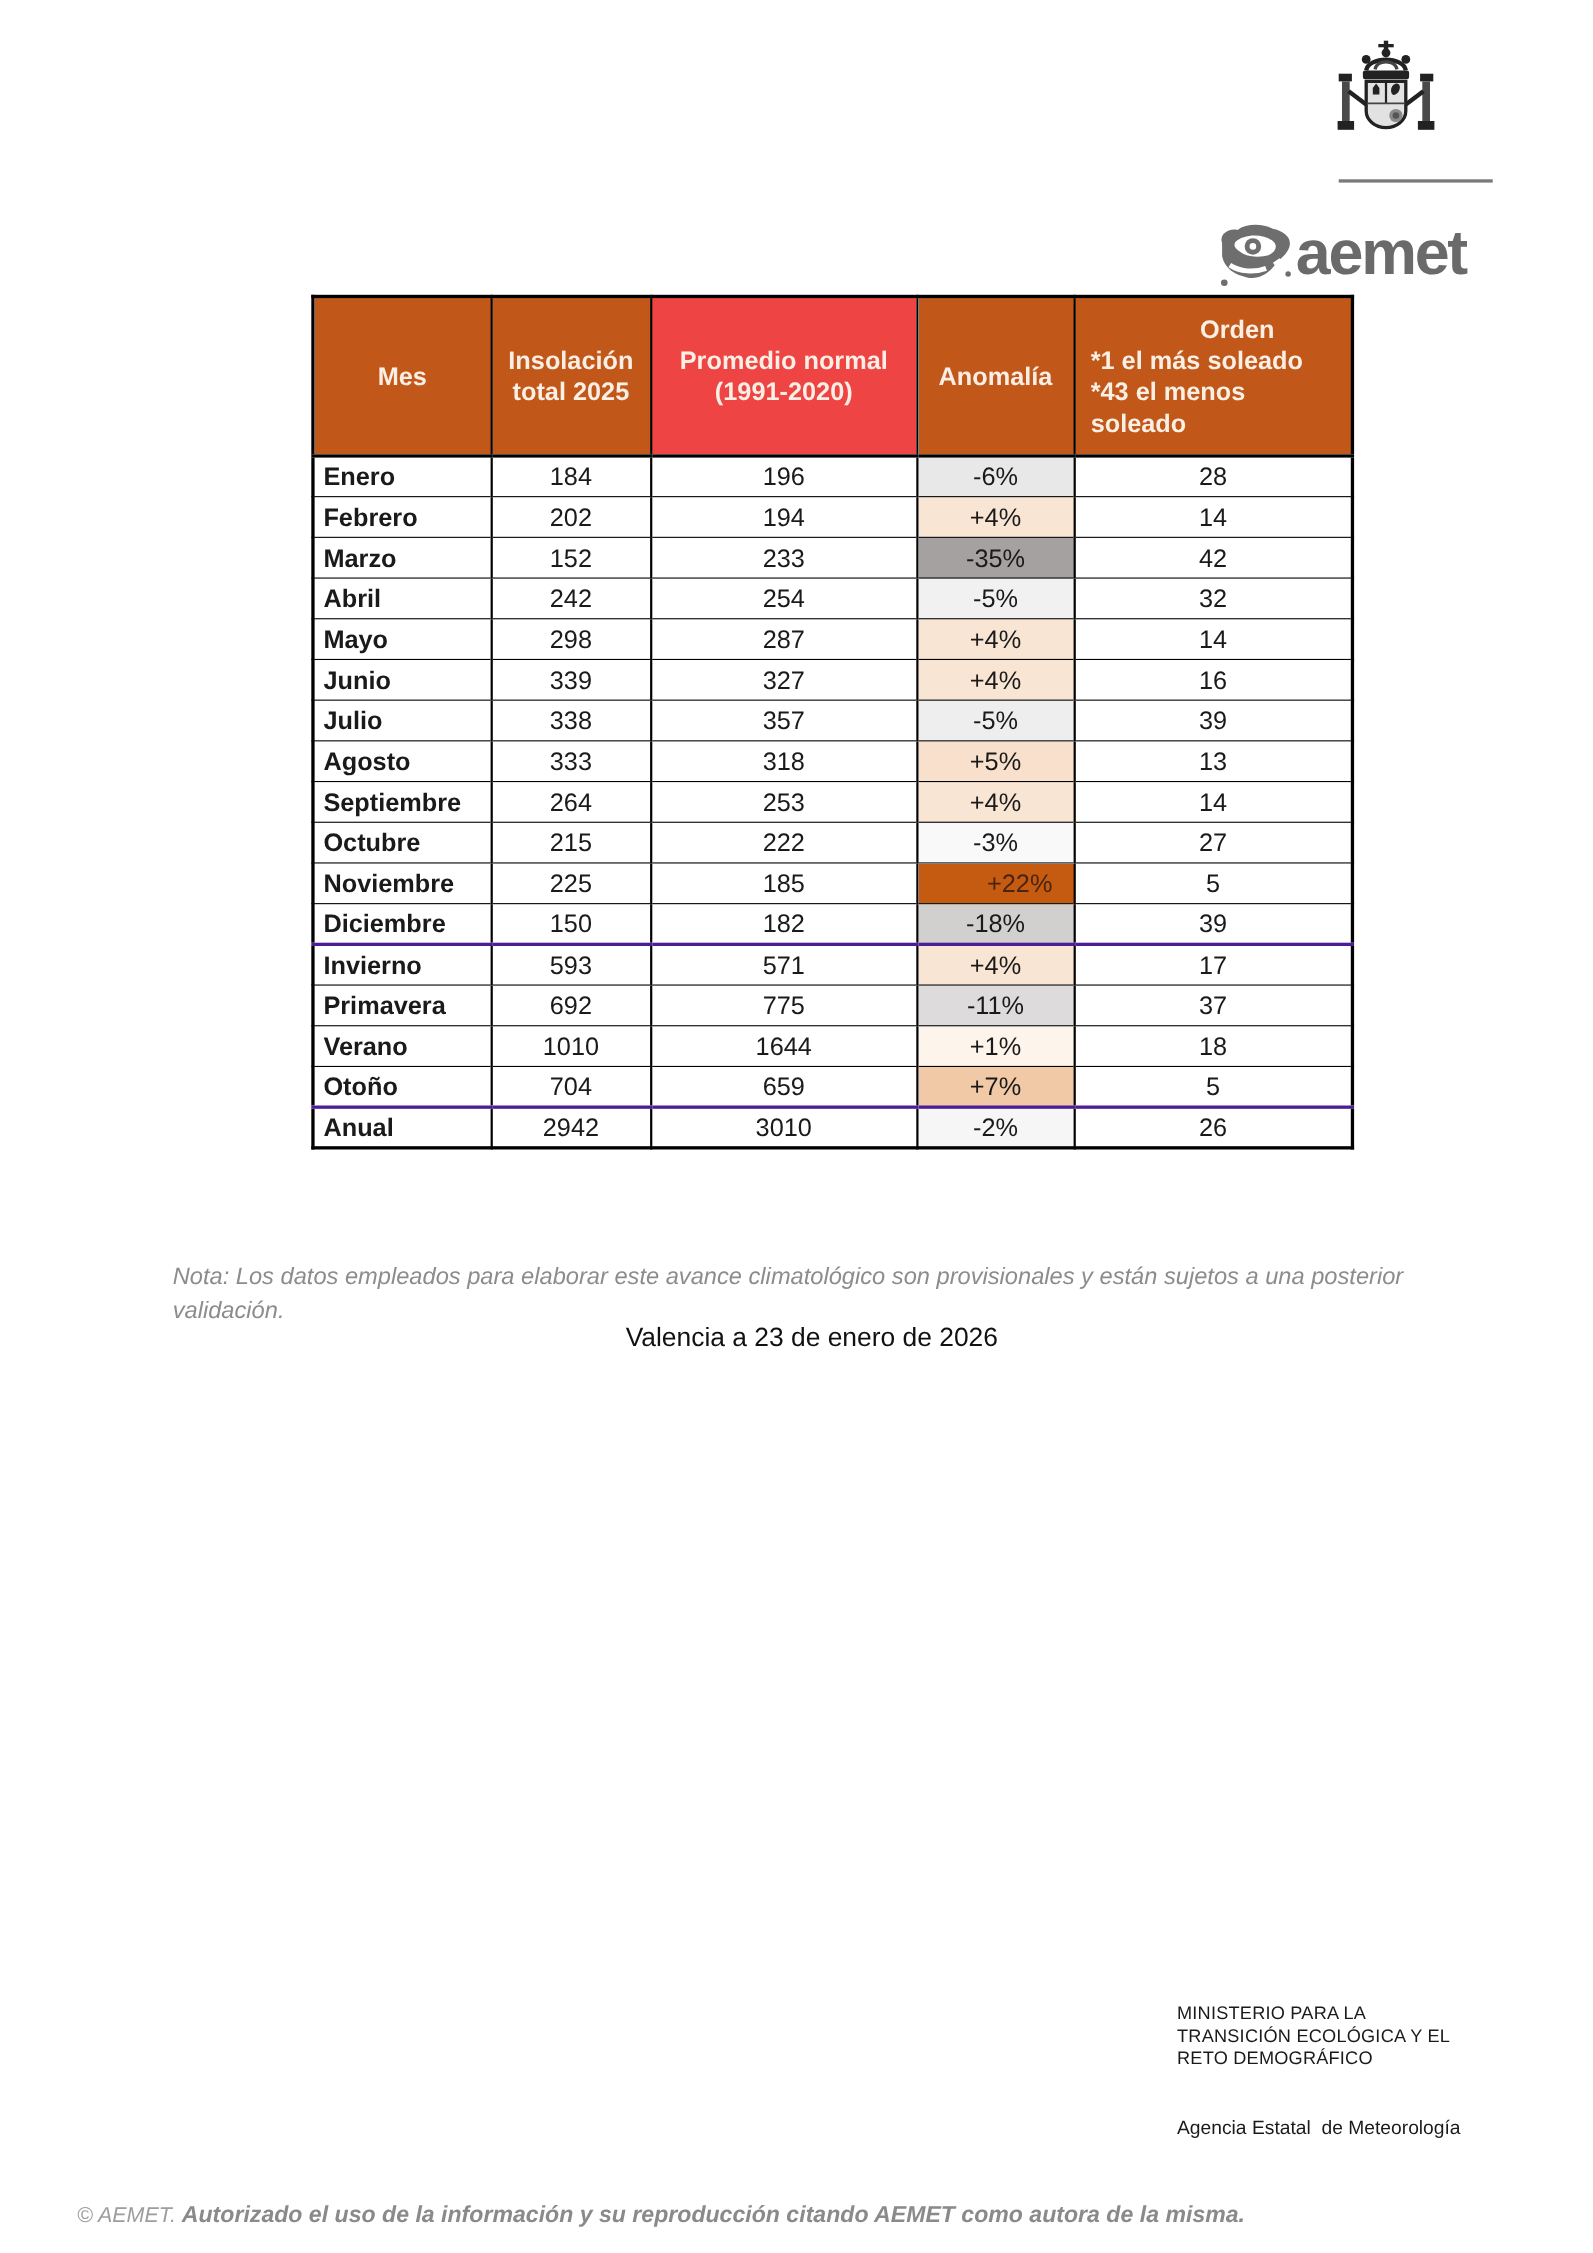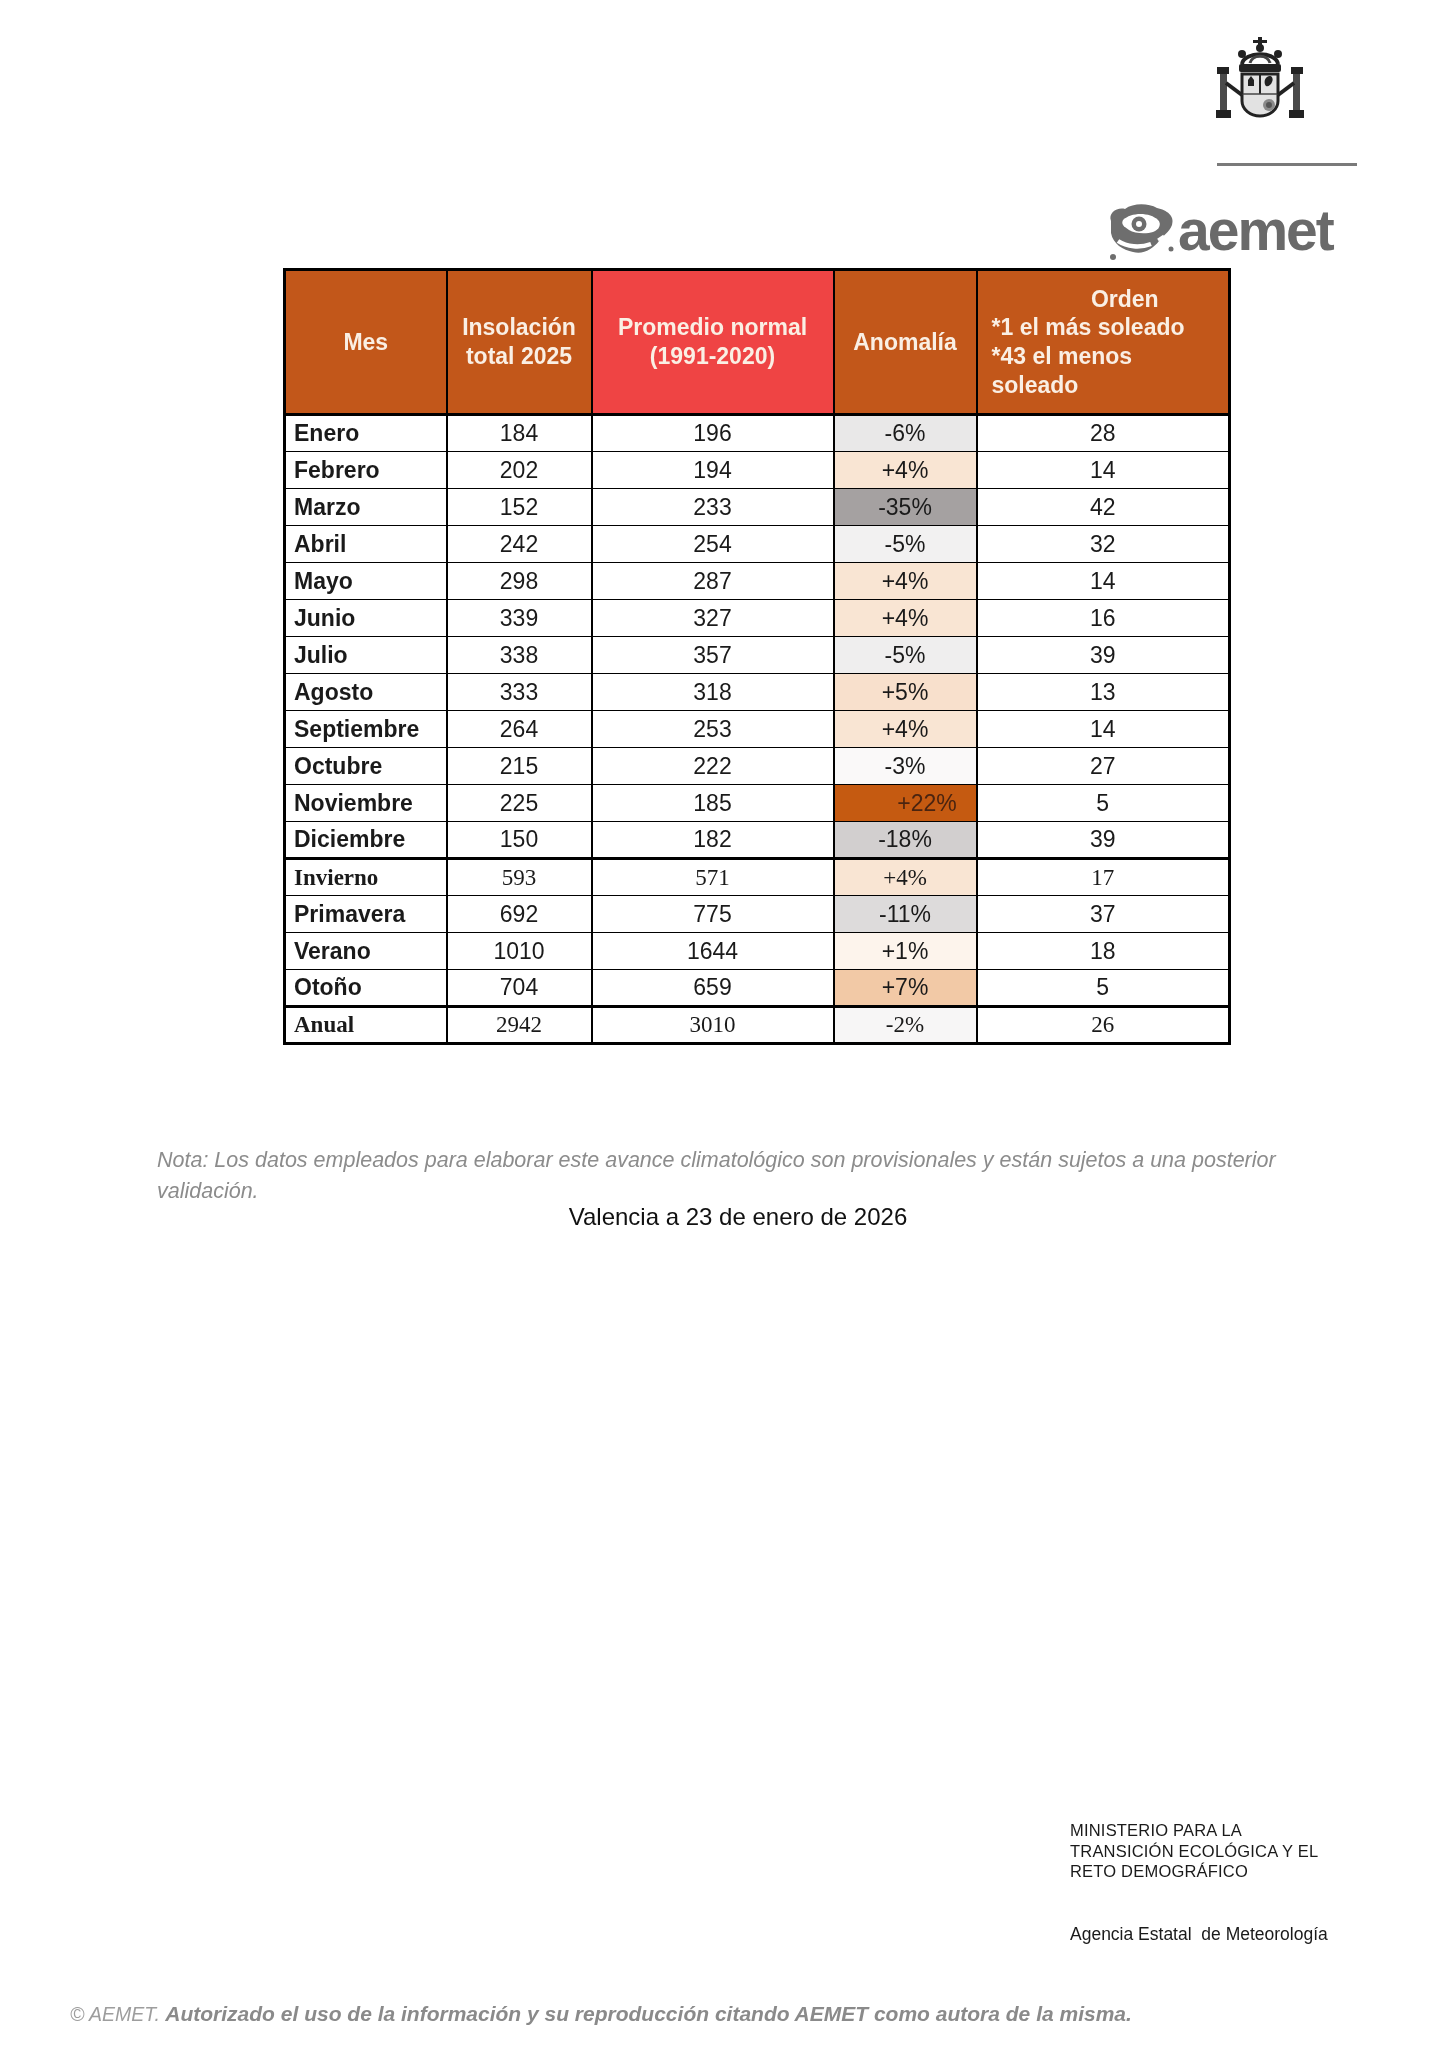--- a/index.html
+++ b/index.html
@@ -33,21 +33,21 @@
     height: 145px; vertical-align: middle; text-align: center;
     color: #FAEFE4; font-size: 23px; font-weight: bold; line-height: 1.25;
     border-bottom: 3px solid #000; padding: 0 8px;
   }
   .doc-table td {
     height: 37px; font-size: 23px; text-align: center;
     border-top-width: 1px; border-bottom-width: 1px;
     padding: 0 4px; vertical-align: middle; background: #fff;
   }
   .doc-table td.c-mes { text-align: left; font-weight: bold; padding-left: 8px; }
-  .doc-table tr.thick-top td { border-top: 3px solid #000000; font-family: Liberation Serif, serif; }
+  .doc-table tr.thick-top td { border-top: 3px solid #4c1d95; }
   .orden-th { padding: 0 !important; }
   .orden-title { text-align: center; padding-left: 44px; }
   .orden-sub { text-align: left; padding-left: 14px; width: 212px; }
 
   
   .note {
     position: absolute; left: 157px; top: 1145px; width: 1168px;
     font-style: italic; color: #8C8C8C; font-size: 21.5px; line-height: 1.42;
   }
   .dateline {

